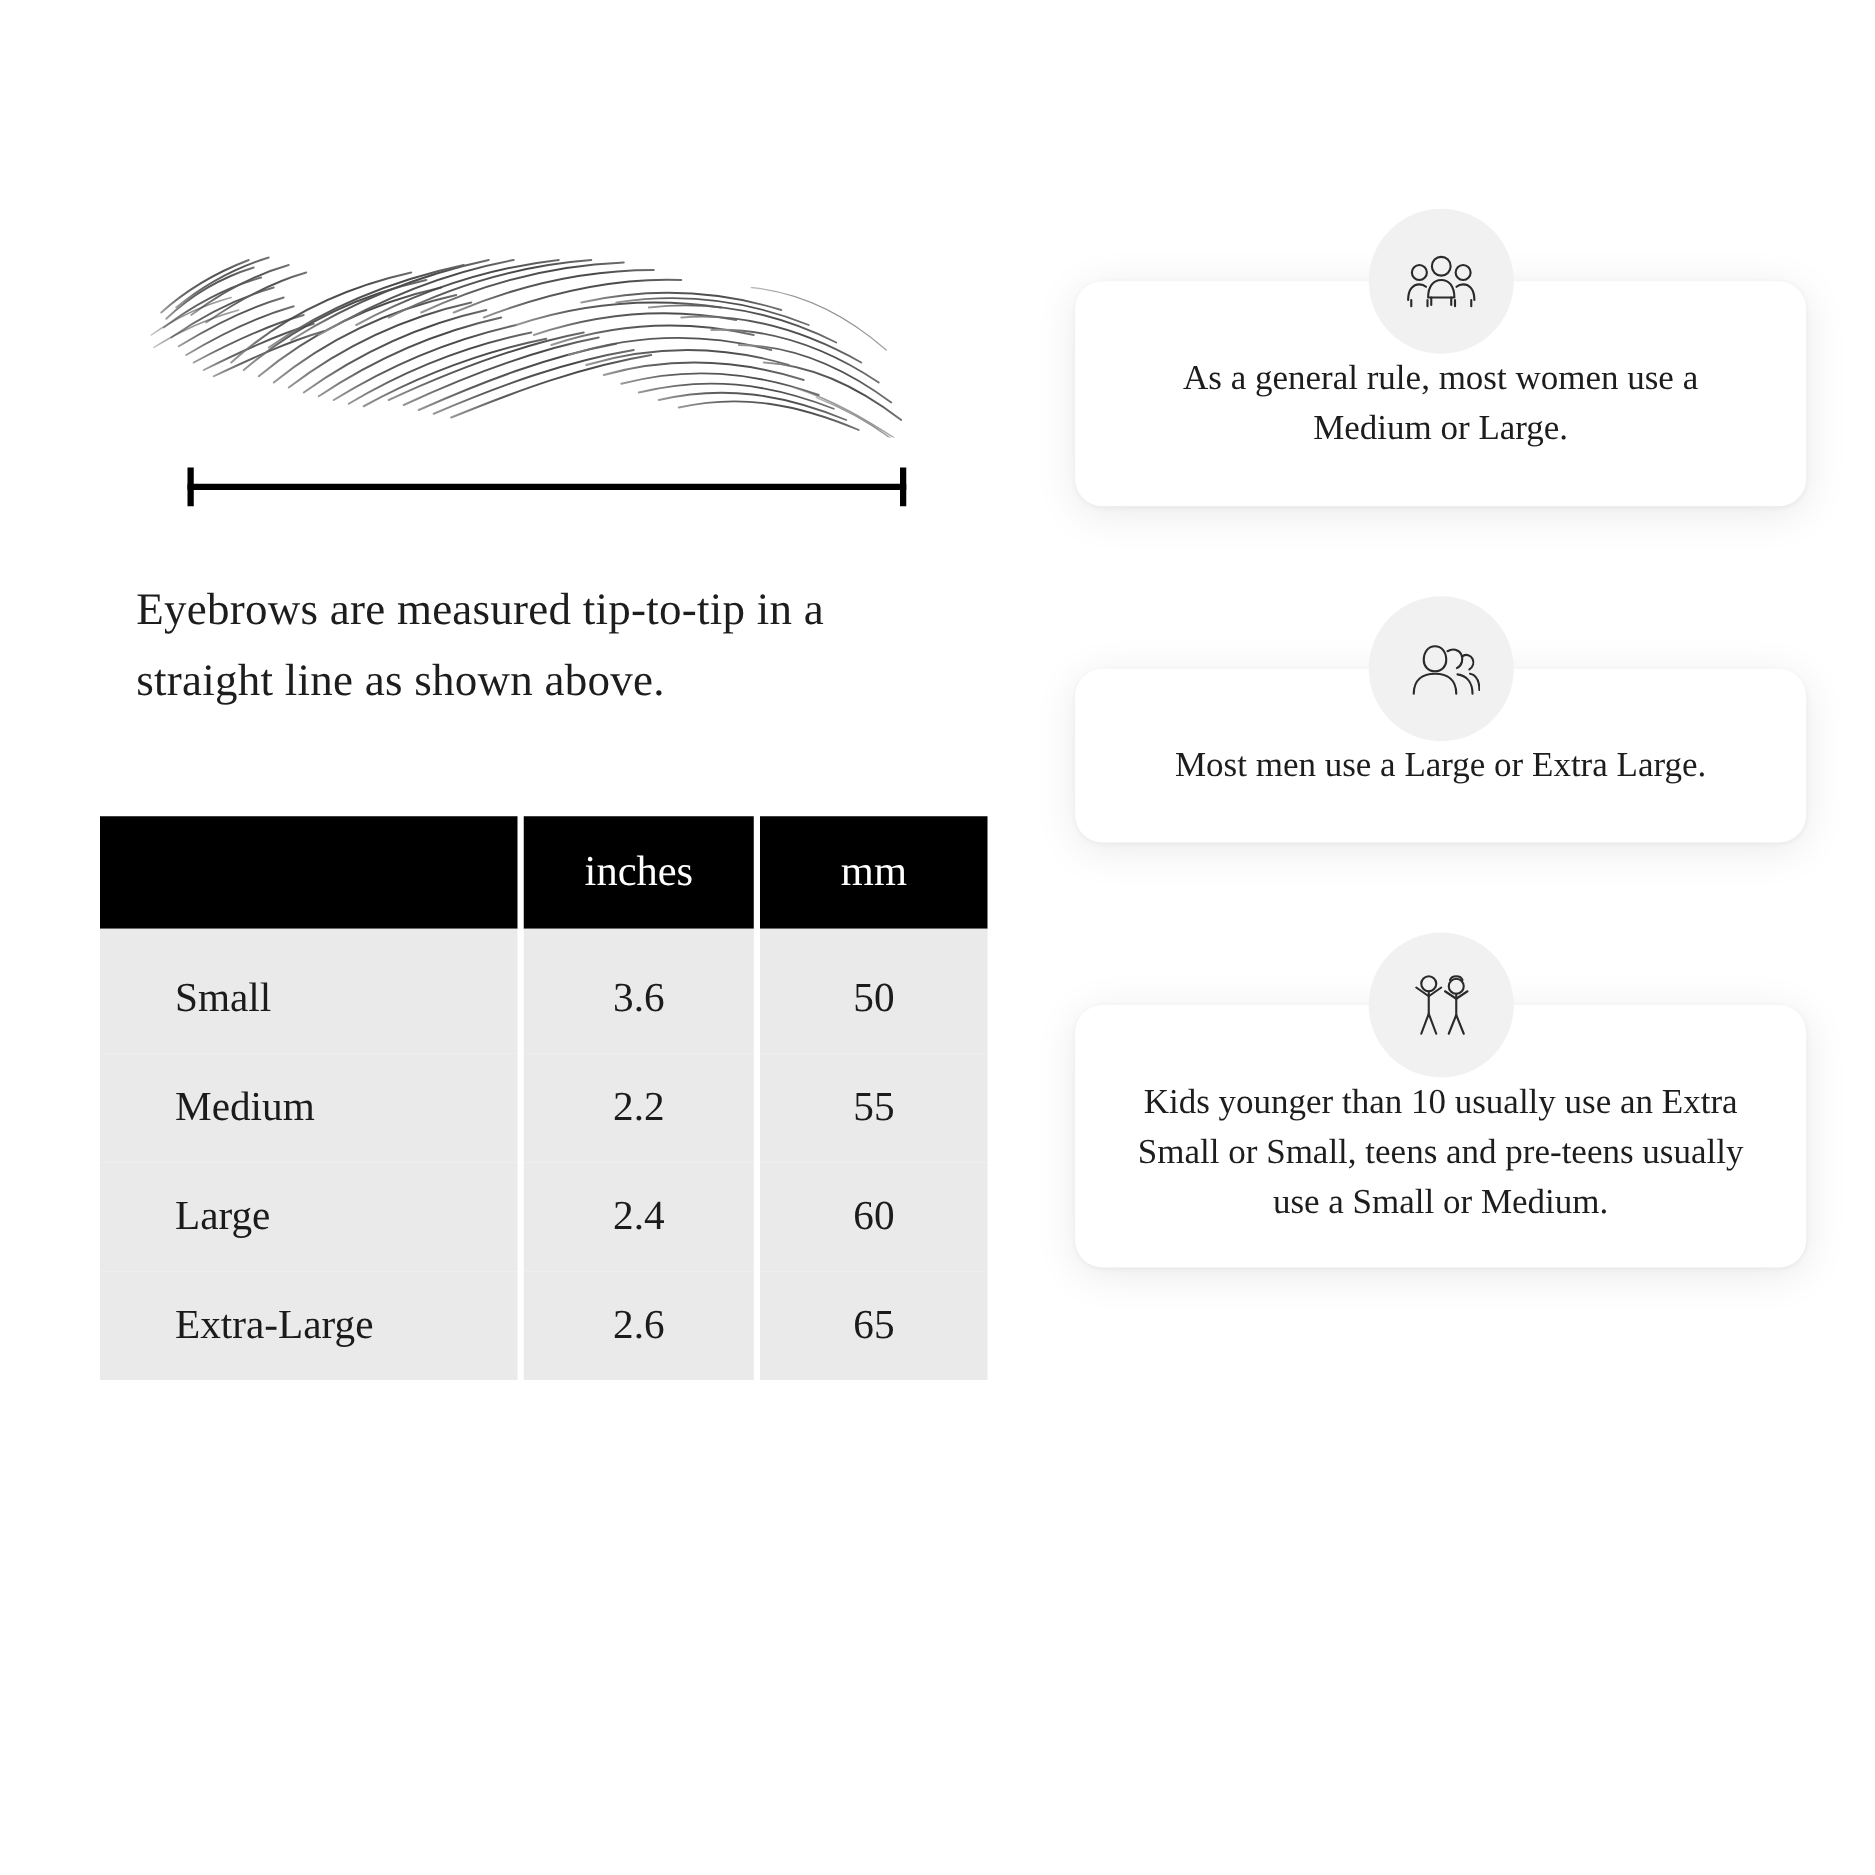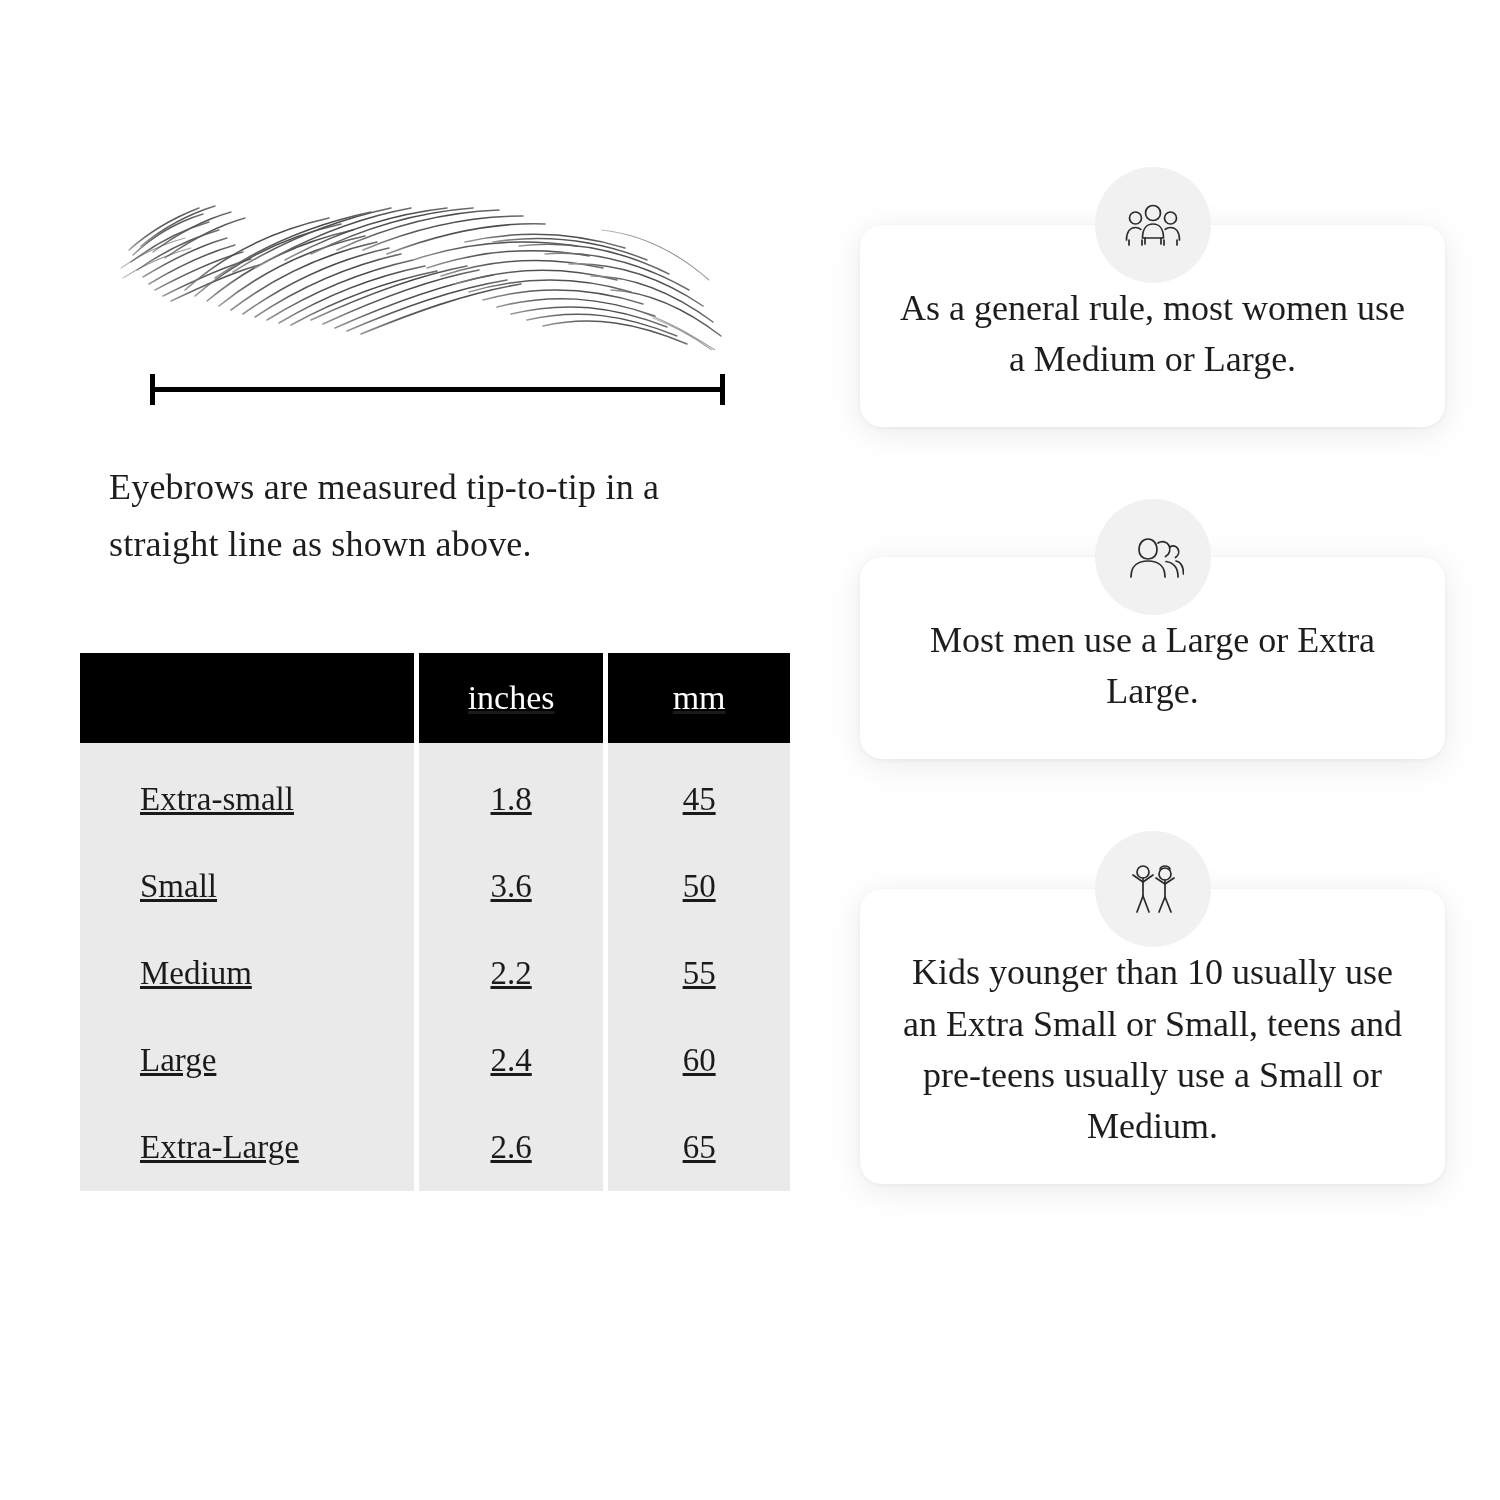--- a/index.html
+++ b/index.html
@@ -78,21 +78,20 @@
     letter-spacing: 0.2px;
   }
 
   
   .size-table {
     margin-top: 80px;
     margin-left: 5px;
     width: 720px;
     border-collapse: separate;
     border-spacing: 5px 0;
-    text-decoration: underline;
   }
   .size-table th {
     background: #000;
     color: #fff;
     font-weight: 400;
     font-size: 34px;
     height: 88px;
     vertical-align: middle;
   }
   .size-table th.col-name {
@@ -151,21 +150,21 @@
     width: 116px;
     height: 116px;
     border-radius: 50%;
     background: #f1f1f1;
     display: flex;
     align-items: center;
     justify-content: center;
   }
 
   .tip-text {
-    font-size: 36px;
+    font-size: 28px;
     line-height: 1.42;
     color: #1d1d1d;
   }
 
   .card-1 { margin-top: 65px; }
   .card-2 { margin-top: 0; }
   .card-3 { margin-top: 0; padding-bottom: 32px; }
 </style>
 </head>
 <body>
@@ -272,25 +271,20 @@
     <table class="size-table">
       <thead>
         <tr>
           <th class="col-name"></th>
           <th class="col-in">inches</th>
           <th class="col-mm">mm</th>
         </tr>
       </thead>
       <tbody>
         <tr>
-          <td class="name">Extra-small</td>
-          <td class="num">1.8</td>
-          <td class="num">45</td>
-        </tr>
-        <tr>
           <td class="name">Small</td>
           <td class="num">3.6</td>
           <td class="num">50</td>
         </tr>
         <tr>
           <td class="name">Medium</td>
           <td class="num">2.2</td>
           <td class="num">55</td>
         </tr>
         <tr>

